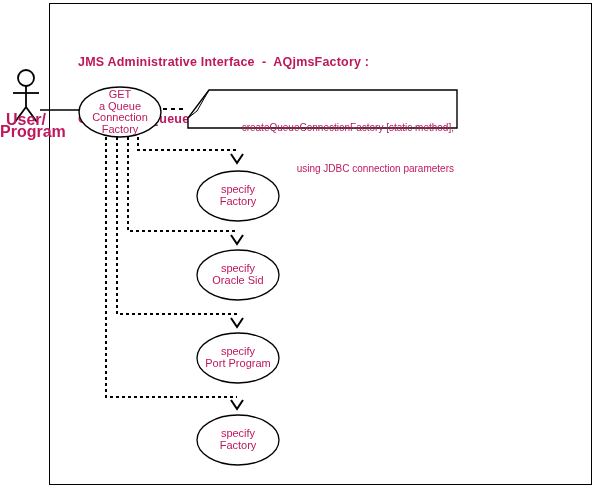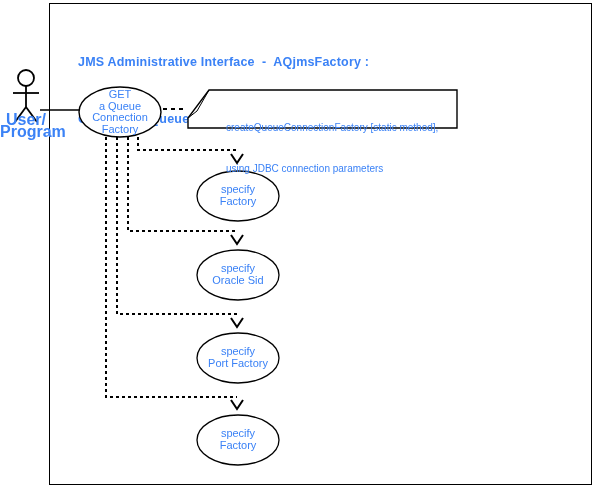--- a/index.html
+++ b/index.html
@@ -1,39 +1,39 @@
 <!DOCTYPE html>
 <html><head>
 <meta charset="utf-8">
 <style>
   html,body { margin:0; padding:0; background:#ffffff; }
   .stage {
     position:relative; width:600px; height:490px; background:#ffffff;
-    font-family:"Liberation Sans", sans-serif; color:#3b82f6; overflow:hidden;
+    font-family:"Liberation Sans", sans-serif; color:#be185d; overflow:hidden;
   }
   .frame {
     position:absolute; left:49px; top:3px; width:543px; height:482px;
     border:1.5px solid #000; box-sizing:border-box;
   }
   .diagram-svg { position:absolute; left:0; top:0; }
   .title {
     position:absolute; left:78px; top:15px;
     font-size:12.5px; font-weight:bold; line-height:19px;
     white-space:pre; letter-spacing:0.2px;
   }
   .txt { position:absolute; text-align:center; font-size:11px; line-height:11.5px; }
   .b { font-weight:normal; }
   .actor-label {
     position:absolute; left:0px; top:114px; width:52px; text-align:center;
     font-size:16px; font-weight:bold; line-height:11.5px;
   }
   .main-uc-label { left:78px; top:89px; width:84px; }
   .note-text {
-    position:absolute; left:226px; top:94px; width:246px;
-    font-size:10px; line-height:13.5px; text-align:left; white-space:pre;
+    position:absolute; left:208px; top:94px; width:246px;
+    font-size:10px; line-height:13.5px; text-align:right; white-space:pre;
   }
   .uc-label { left:195px; width:86px; }
 </style>
 </head>
 <body>
 
 <div class="stage">
 
   <div class="frame"></div>
 
@@ -103,20 +103,20 @@
   <div class="txt uc-label" style="top:184px">
     <div class="b">specify</div>
     <div>Factory</div>
   </div>
   <div class="txt uc-label" style="top:263px">
     <div class="b">specify</div>
     <div>Oracle Sid</div>
   </div>
   <div class="txt uc-label" style="top:346px">
     <div class="b">specify</div>
-    <div>Port Factory</div>
+    <div>Port Program</div>
   </div>
   <div class="txt uc-label" style="top:428px">
     <div class="b">specify</div>
     <div>Factory</div>
   </div>
 
 </div>
 
 </body></html>

